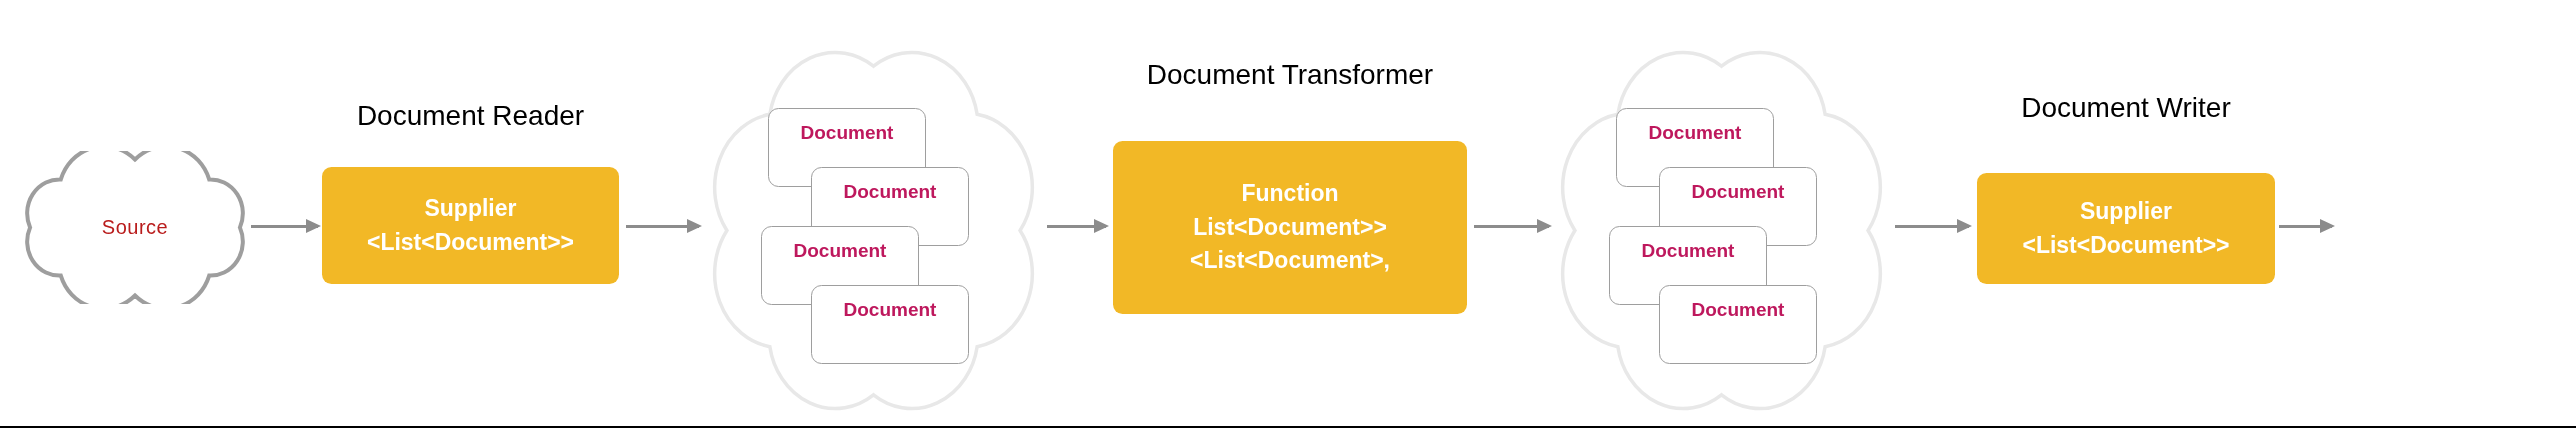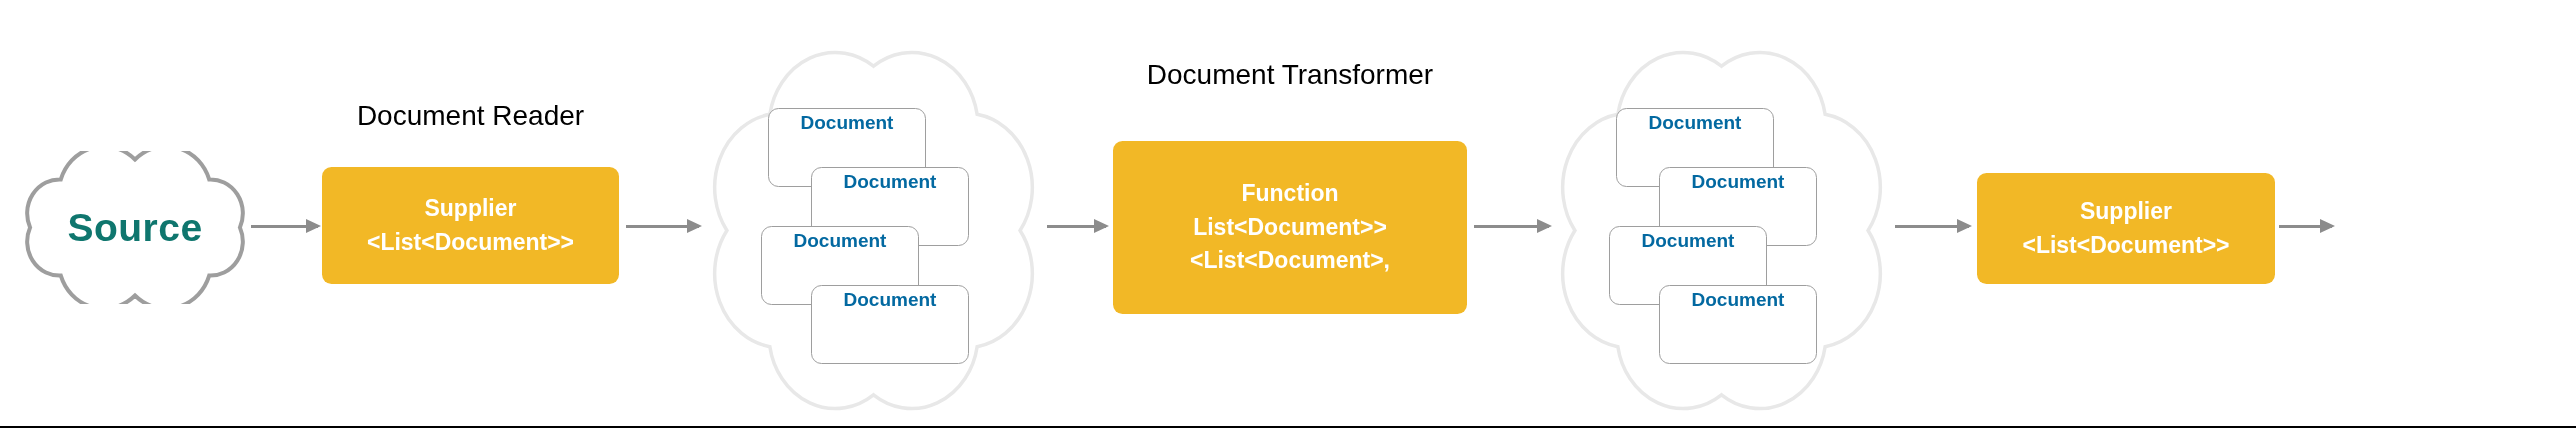--- a/index.html
+++ b/index.html
@@ -11,21 +11,21 @@
     overflow: hidden;
     font-family: "Liberation Sans", "DejaVu Sans", sans-serif;
   }
 
   
   .cloud-node { position: absolute; }
   .cloud-node svg { position: absolute; inset: 0; width: 100%; height: 100%; }
   .cloud-label {
     position: absolute; inset: 0;
     display: flex; align-items: center; justify-content: center;
-    font-size: 39px; font-weight: bold; color: #0f766e;
+    font-size: 20px; font-weight: normal; color: #b91c1c;
     letter-spacing: 0.5px;
   }
 
   
   .arrow {
     position: absolute; height: 0;
     border-top: 3.2px solid #8c8c8c;
   }
   .arrow::after {
     content: "";
@@ -64,22 +64,22 @@
   .cluster { position: absolute; }
   .cluster > svg { position: absolute; inset: 0; width: 100%; height: 100%; }
   .doc-card {
     position: absolute;
     width: 158px; height: 79px;
     background: #ffffff;
     border: 1.6px solid #9e9e9e;
     border-radius: 10.5px;
     box-sizing: border-box;
     display: flex; justify-content: center; align-items: flex-start;
-    padding-top: 3px;
-    font-size: 19px; font-weight: bold; color: #0369a1;
+    padding-top: 13px;
+    font-size: 19px; font-weight: bold; color: #be185d;
   }
 
   .bottom-line {
     position: absolute; left: 0; bottom: 0;
     width: 100%; height: 3.2px;
     background: #000000;
   }
 </style>
 </head>
 <body>
@@ -145,20 +145,21 @@
     <div class="doc-card" style="left:53px; top:181px;">
       <span>Document</span>
     </div>
     <div class="doc-card" style="left:103px; top:240px;">
       <span>Document</span>
     </div>
   </div>
 
   <div class="arrow" style="left:1895px; top:225px; width:74px;"></div>
 
+  <div class="stage-title" style="left:1977px; top:92px; width:298px;">Document Writer</div>
   <div class="stage-box" style="left:1977px; top:173px; width:298px; height:111px;">
     <div>Supplier</div>
     <div>&lt;List&lt;Document&gt;&gt;</div>
   </div>
 
   <div class="arrow" style="left:2279px; top:225px; width:53px;"></div>
 
 
   <div class="bottom-line"></div>
 

